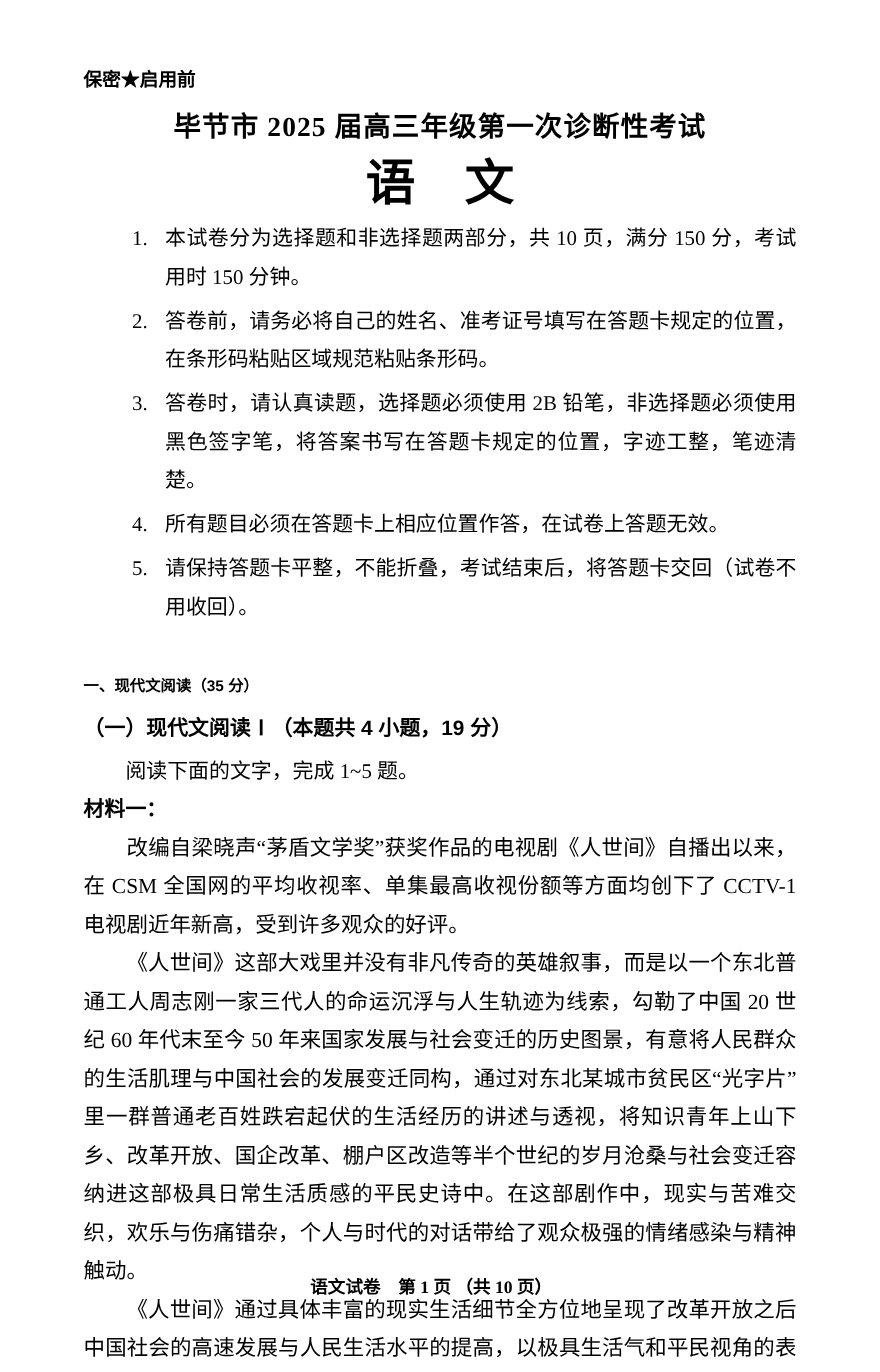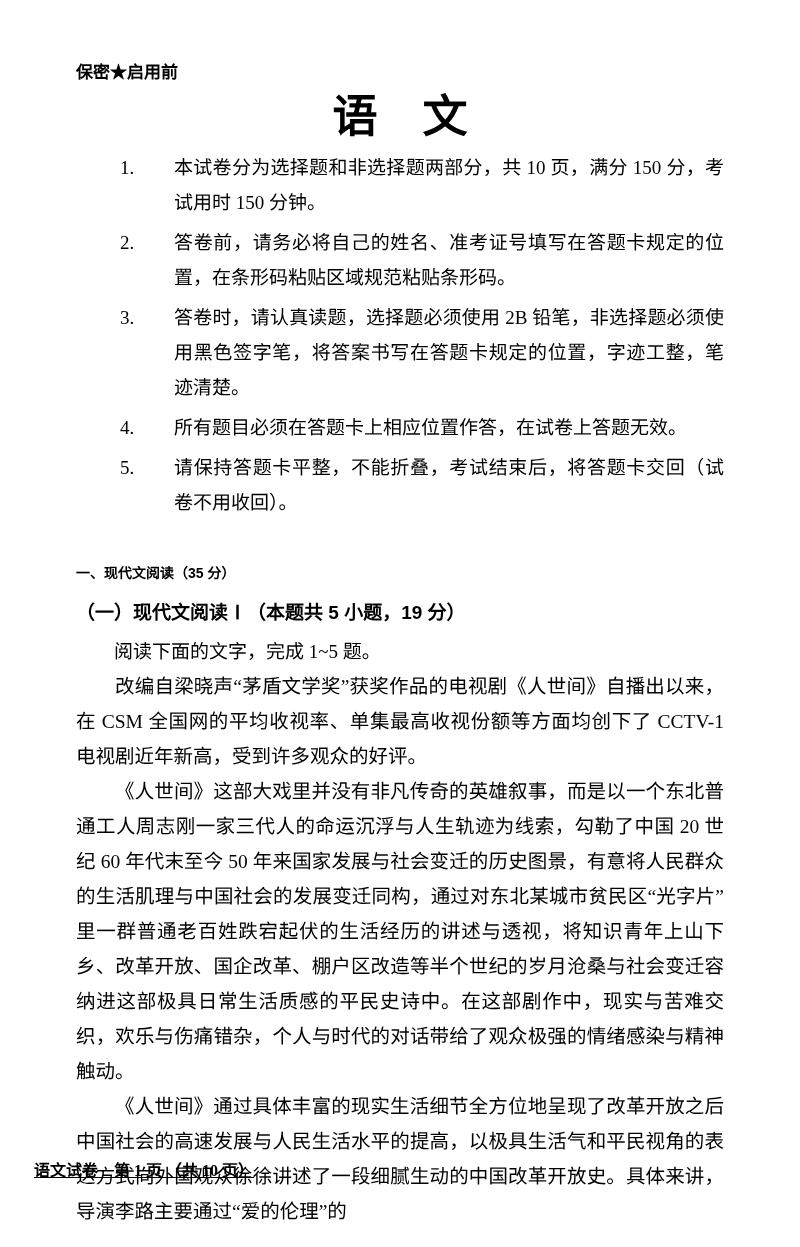--- a/index.html
+++ b/index.html
@@ -61,21 +61,20 @@
     display: flex;
     margin-bottom: 5px;
     text-align: justify;
   }
   .notice-item .num {
     flex: none;
     width: 30px;
   }
   .notice-item .txt {
     flex: 1;
-    margin-left: 24px;
   }
   .sec-heading {
     margin-top: 40px;
     font-family: "Liberation Sans", sans-serif;
     font-weight: bold;
     font-size: 14px;
     line-height: 26px;
   }
   .sub-heading {
     margin-top: 14px;
@@ -105,32 +104,33 @@
     font-size: 19.5px;
     line-height: 35px;
     text-align: justify;
     text-indent: 2em;
   }
   .footer {
     position: absolute;
     left: 0;
     right: 16px;
     bottom: 66px;
+    text-align: center;
     font-family: "Liberation Serif", serif;
     font-weight: bold;
     font-size: 16px;
     line-height: 20px;
-    text-decoration: underline;
   }
 </style>
 </head>
 <body>
 
 <div class="page">
   <div class="secrecy">保密★启用前</div>
+  <h1 class="title">毕节市 2025 届高三年级第一次诊断性考试</h1>
   <h2 class="subject">语　文</h2>
 
   <div class="notice-list">
       <div class="notice-item">
         <span class="num">1.</span>
         <span class="txt">本试卷分为选择题和非选择题两部分，共 10 页，满分 150 分，考试用时 150 分钟。</span>
       </div>
       <div class="notice-item">
         <span class="num">2.</span>
         <span class="txt">答卷前，请务必将自己的姓名、准考证号填写在答题卡规定的位置，在条形码粘贴区域规范粘贴条形码。</span>
@@ -143,22 +143,23 @@
         <span class="num">4.</span>
         <span class="txt">所有题目必须在答题卡上相应位置作答，在试卷上答题无效。</span>
       </div>
       <div class="notice-item">
         <span class="num">5.</span>
         <span class="txt">请保持答题卡平整，不能折叠，考试结束后，将答题卡交回（试卷不用收回）。</span>
       </div>
     </div>
 
   <div class="sec-heading">一、现代文阅读（35 分）</div>
-  <div class="sub-heading">（一）现代文阅读Ⅰ（本题共 5 小题，19 分）</div>
+  <div class="sub-heading">（一）现代文阅读Ⅰ（本题共 4 小题，19 分）</div>
   <div class="instruction">阅读下面的文字，完成 1~5 题。</div>
+  <div class="material-label">材料一：</div>
   <div class="paragraphs">
       <p class="body-para">改编自梁晓声“茅盾文学奖”获奖作品的电视剧《人世间》自播出以来，在 CSM 全国网的平均收视率、单集最高收视份额等方面均创下了 CCTV-1 电视剧近年新高，受到许多观众的好评。</p>
       <p class="body-para">《人世间》这部大戏里并没有非凡传奇的英雄叙事，而是以一个东北普通工人周志刚一家三代人的命运沉浮与人生轨迹为线索，勾勒了中国 20 世纪 60 年代末至今 50 年来国家发展与社会变迁的历史图景，有意将人民群众的生活肌理与中国社会的发展变迁同构，通过对东北某城市贫民区“光字片”里一群普通老百姓跌宕起伏的生活经历的讲述与透视，将知识青年上山下乡、改革开放、国企改革、棚户区改造等半个世纪的岁月沧桑与社会变迁容纳进这部极具日常生活质感的平民史诗中。在这部剧作中，现实与苦难交织，欢乐与伤痛错杂，个人与时代的对话带给了观众极强的情绪感染与精神触动。</p>
       <p class="body-para">《人世间》通过具体丰富的现实生活细节全方位地呈现了改革开放之后中国社会的高速发展与人民生活水平的提高，以极具生活气和平民视角的表达方式向外国观众徐徐讲述了一段细腻生动的中国改革开放史。具体来讲，导演李路主要通过“爱的伦理”的</p>
     </div>
 
   <div class="footer">语文试卷　第 1 页 （共 10 页）</div>
 </div>
 
 </body></html>

